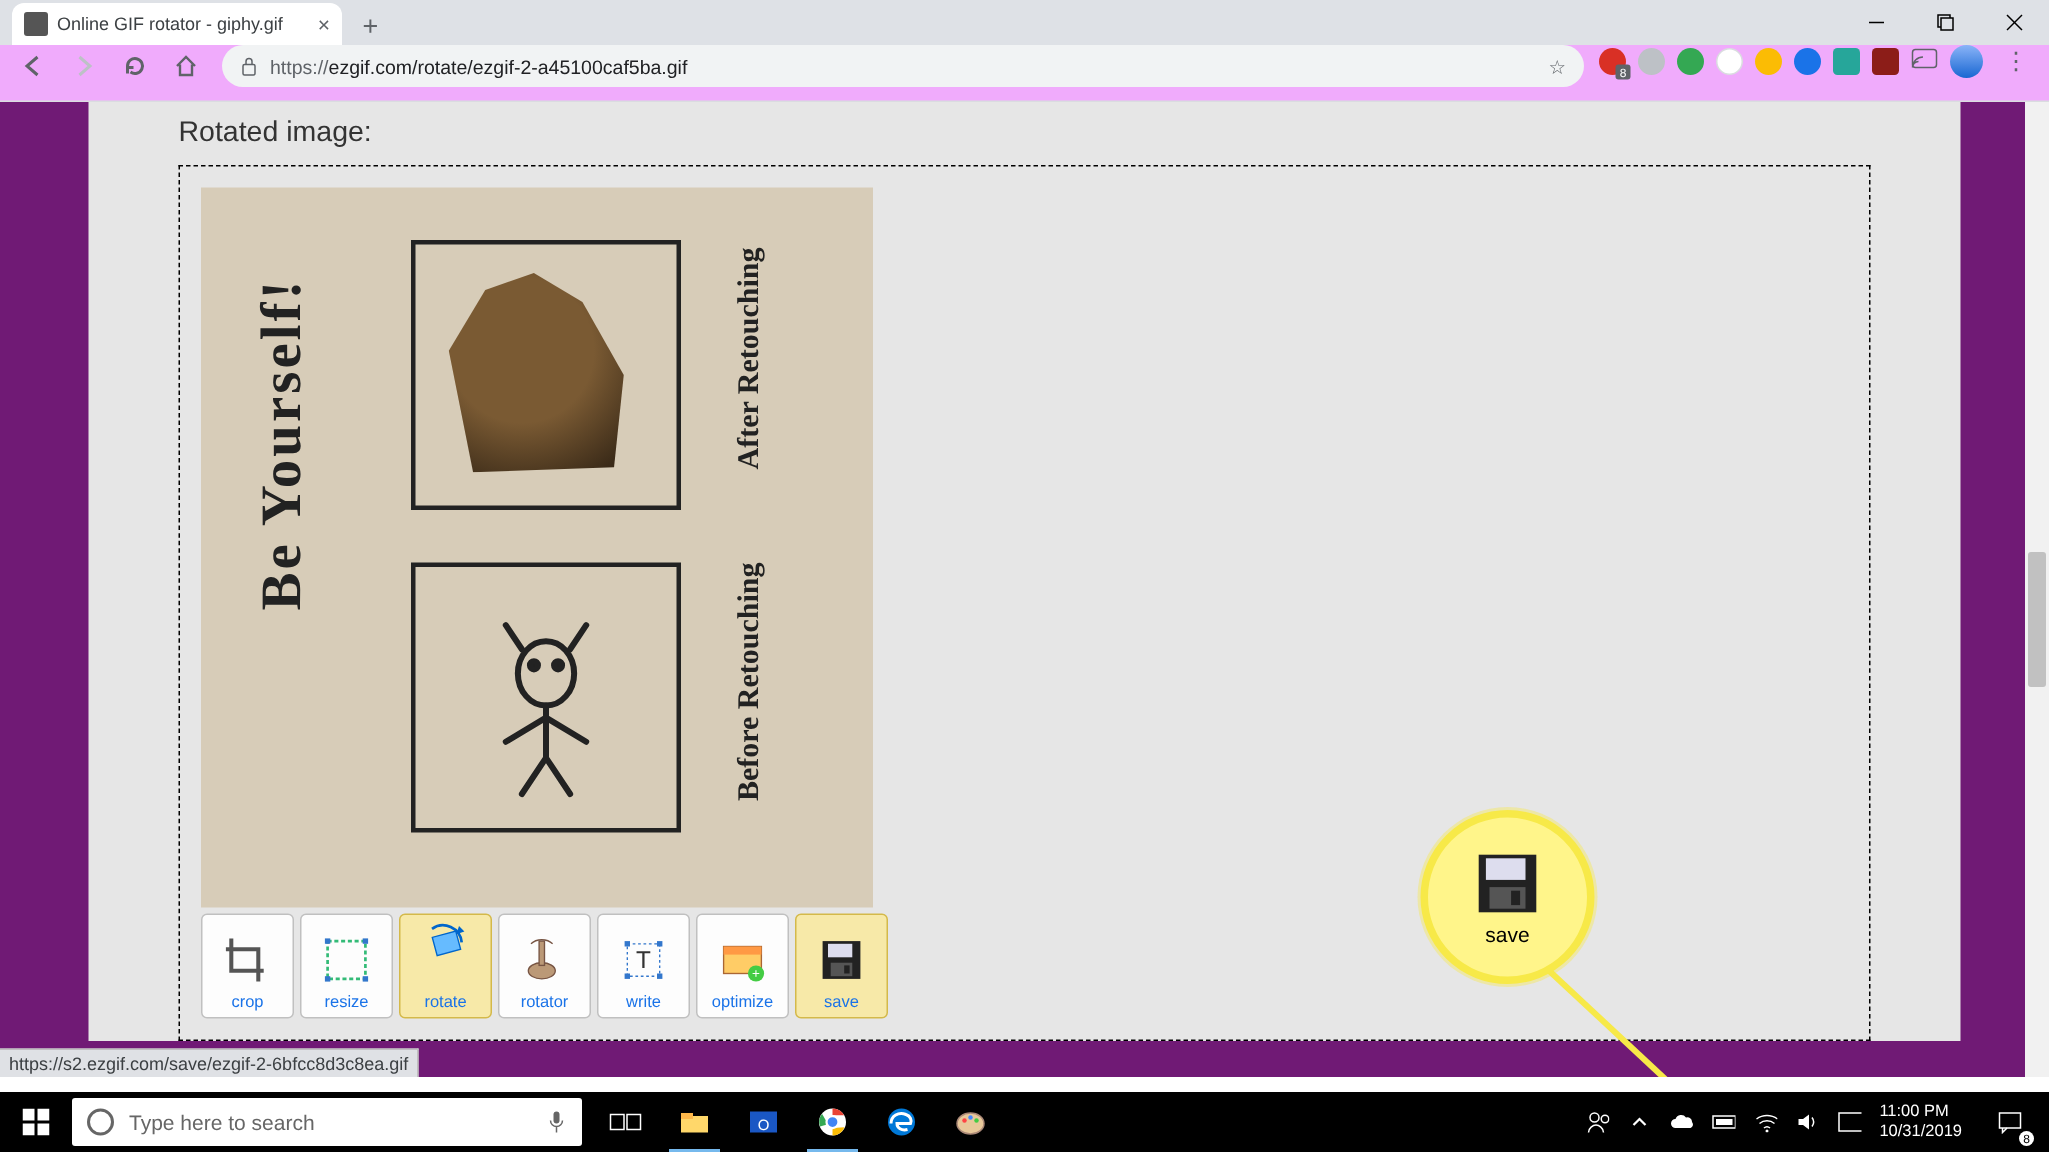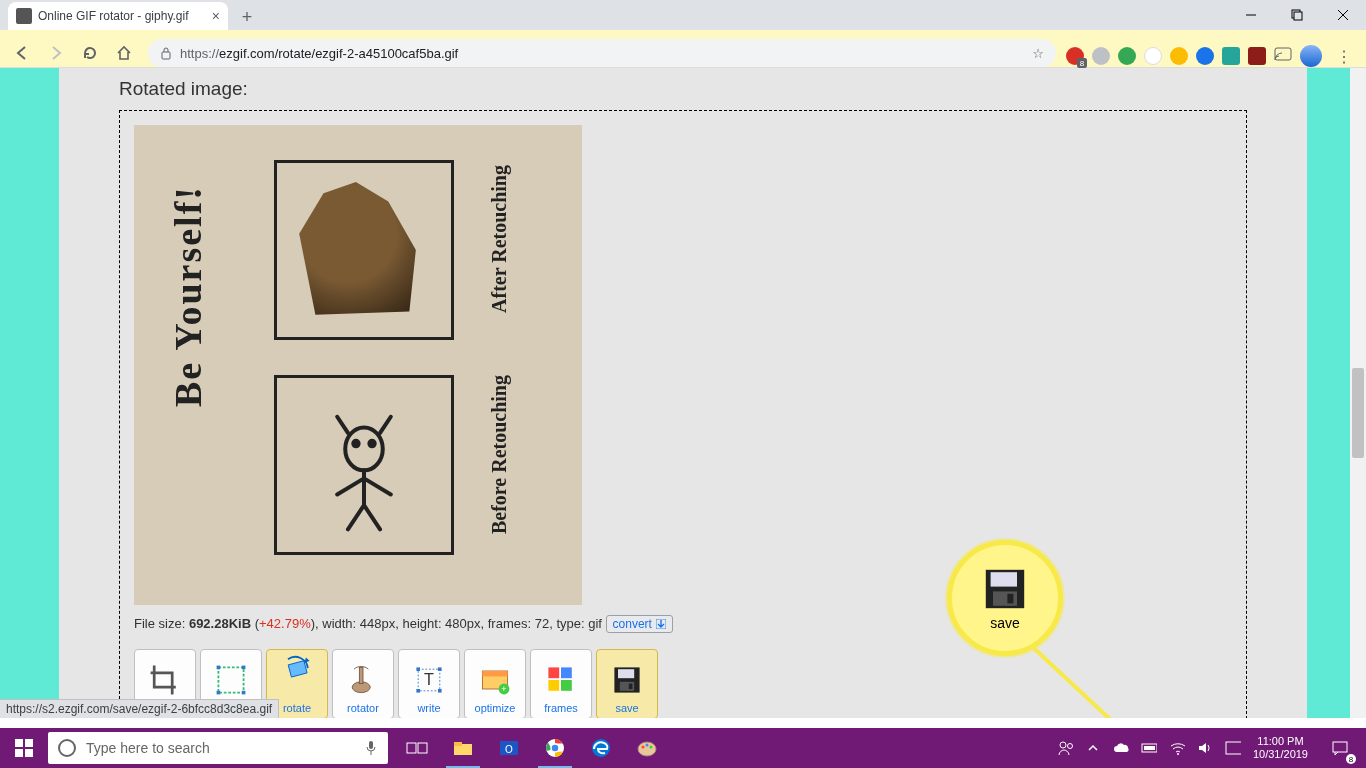--- a/index.html
+++ b/index.html
@@ -8,21 +8,21 @@
 
 .titlebar { height: 30px; background: #dee1e6; display: flex; align-items: flex-end; }
 .tab { width: 220px; height: 28px; background: #fff; border-radius: 8px 8px 0 0; margin-left: 8px; display: flex; align-items: center; padding: 0 8px; font-size: 12px; color: #3c4043; gap: 6px; }
 .tab .favicon { width: 16px; height: 16px; background: #555; border-radius: 2px; flex: none; }
 .tab-title { flex: 1; white-space: nowrap; overflow: hidden; text-overflow: ellipsis; }
 .tab-close { color: #5f6368; font-size: 14px; cursor: pointer; }
 .newtab { width: 26px; height: 26px; margin-left: 6px; display: flex; align-items: center; justify-content: center; color: #5f6368; font-size: 18px; }
 .win-controls { margin-left: auto; display: flex; }
 .win-btn { width: 46px; height: 30px; display: flex; align-items: center; justify-content: center; color: #000; font-size: 12px; }
 
-.toolbar { height: 38px; background: #fef9c3; border-bottom: 1px solid #dadce0; display: flex; align-items: flex-end; padding: 0 8px; gap: 6px; }
+.toolbar { height: 38px; background: #f0abfc; border-bottom: 1px solid #dadce0; display: flex; align-items: flex-start; padding: 0 8px; gap: 6px; }
 .nav-btn { width: 28px; height: 28px; display: flex; align-items: center; justify-content: center; color: #5f6368; border-radius: 50%; }
 .nav-btn.disabled { color: #bdc1c6; }
 .addressbar { flex: 1; height: 28px; background: #f1f3f4; border-radius: 14px; display: flex; align-items: center; padding: 0 12px; font-size: 13px; color: #202124; gap: 8px; margin: 0 4px; }
 .lock { color: #5f6368; }
 .url-secure { color: #5f6368; }
 .ext-icons { display: flex; gap: 8px; align-items: center; }
 .ext { width: 18px; height: 18px; border-radius: 50%; position: relative; }
 .ext.red { background: #d93025; }
 .ext.red::after { content: "8"; position: absolute; bottom: -3px; right: -3px; background: #5f6368; color: #fff; font-size: 8px; width: 10px; height: 10px; border-radius: 2px; display: flex; align-items: center; justify-content: center; }
 .ext.gray { background: #bdc1c6; }
@@ -30,21 +30,21 @@
 .ext.gletter { background: #fff; border: 1px solid #dadce0; }
 .ext.yellow { background: #fbbc04; }
 .ext.blue { background: #1a73e8; }
 .ext.teal { background: #26a69a; border-radius: 3px; }
 .ext.darkred { background: #8c1d18; border-radius: 3px; }
 .ext.cast { background: none; color: #5f6368; }
 .avatar { width: 22px; height: 22px; border-radius: 50%; background: linear-gradient(#8ab4f8,#1967d2); }
 .menu-dots { color: #5f6368; padding: 0 6px; }
 
 
-.viewport { height: 650px; background: #5eead4; overflow: hidden; position: relative; }
+.viewport { height: 650px; background: #701a75; overflow: hidden; position: relative; }
 .page { width: 1248px; margin: 0 auto; background: #e6e6e6; padding: 0 60px; }
 .section-title { font-size: 19px; color: #333; padding: 10px 0 10px 0; font-weight: 400; }
 .dashed-box { border: 1px dashed #000; padding: 14px; background: #e6e6e6; }
 .gif-canvas { width: 448px; height: 480px; background: #d7ccb8; position: relative; }
 .gif-canvas .vtext { position: absolute; font-family: "Comic Sans MS", cursive; font-weight: bold; color: #222; writing-mode: vertical-rl; transform: rotate(180deg); }
 .vtext.big { font-size: 38px; left: 32px; top: 60px; letter-spacing: 2px; }
 .vtext.lbl1 { font-size: 20px; left: 354px; top: 40px; line-height: 1.1; }
 .vtext.lbl2 { font-size: 20px; left: 354px; top: 250px; line-height: 1.1; }
 .panel { position: absolute; width: 180px; height: 180px; border: 3px solid #222; background: #d7ccb8; }
 .panel.top { left: 140px; top: 35px; }
@@ -70,29 +70,29 @@
 .callout .floppy { width: 56px; height: 48px; }
 .callout .lbl { font-size: 14px; color: #000; margin-top: 2px; }
 .callout-line { position: absolute; left: 1028px; top: 572px; width: 130px; height: 4px; background: #f7e948; transform: rotate(43deg); transform-origin: left top; z-index: 4; }
 
 .status-url { position: absolute; left: 0; bottom: 0; background: #dfe1e5; color: #3c4043; font-size: 12px; padding: 2px 6px; border-top: 1px solid #c0c0c0; border-right: 1px solid #c0c0c0; }
 
 .vscroll { position: absolute; right: 0; top: 0; bottom: 0; width: 16px; background: #f1f1f1; }
 .vscroll .thumb { position: absolute; left: 2px; right: 2px; top: 300px; height: 90px; background: #c1c1c1; border-radius: 2px; }
 
 
-.taskbar { position: absolute; left: 0; right: 0; bottom: 0; height: 40px; background: #701a75; display: flex; align-items: center; color: #fff; }
+.taskbar { position: absolute; left: 0; right: 0; bottom: 0; height: 40px; background: #000000; display: flex; align-items: center; color: #fff; }
 .start { width: 48px; height: 40px; display: flex; align-items: center; justify-content: center; }
 .search { flex: 0 0 340px; height: 32px; background: #fff; border-radius: 2px; display: flex; align-items: center; padding: 0 10px; gap: 10px; color: #666; font-size: 14px; margin-left: 0; }
 .search .cortana { width: 18px; height: 18px; border: 2px solid #666; border-radius: 50%; }
 .task-icons { display: flex; align-items: center; height: 100%; margin-left: 6px; }
 .task-ic { width: 46px; height: 40px; display: flex; align-items: center; justify-content: center; position: relative; }
 .task-ic.active::after { content: ""; position: absolute; bottom: 0; left: 6px; right: 6px; height: 2px; background: #76b9ed; }
 .tray { margin-left: auto; display: flex; align-items: center; gap: 12px; padding-right: 6px; font-size: 11px; color: #fff; }
-.tray .clock { text-align: center; line-height: 1.2; }
+.tray .clock { text-align: left; line-height: 1.2; }
 .tray-ic { width: 16px; height: 16px; display: flex; align-items: center; justify-content: center; }
 .notif { width: 40px; height: 40px; display: flex; align-items: center; justify-content: center; position: relative; }
 .notif::after { content: "8"; position: absolute; bottom: 4px; right: 4px; background: #fff; color: #000; font-size: 8px; width: 10px; height: 10px; border-radius: 50%; display: flex; align-items: center; justify-content: center; }
 
 svg { display: block; }
 </style>
 </head>
 <body>
 
 <div class="titlebar">
@@ -199,31 +199,20 @@
                   <circle cx="56" cy="34" r="2" fill="#222"></circle>
                   <path d="M38 26 L30 14 M62 26 L70 14"></path>
                   <path d="M50 54 L50 80 M50 60 L30 72 M50 60 L70 72 M50 80 L38 98 M50 80 L62 98"></path>
                 </g>
               </svg>
             </div>
         </div>
         <div class="vtext lbl2">Before Retouching</div>
       </div>
 
-      <div class="fileinfo">
-        <span>File size: </span><span class="bold">692.28KiB</span>
-        (<span class="pct">+42.79%</span><span>), width: 448px, height: 480px, frames: 72, type: gif</span>
-        <span class="convert-btn">
-            <span>convert</span> 
-            <svg width="10" height="10">
-              <path d="M5 1v6M2 5l3 3 3-3" fill="none" stroke="#1a73e8" stroke-width="1.4"></path>
-              <rect x="0" y="0" width="10" height="10" fill="none" stroke="#1a73e8" stroke-width="0.8"></rect>
-            </svg>
-          </span>
-      </div>
 
       <div class="action-row">
         <div class="action">
             <div class="ic">
               <svg viewBox="0 0 40 40">
                 <path d="M8 4v24h24M4 12h24v24" stroke="#555" stroke-width="3" fill="none"></path>
               </svg>
             </div>
             <span>crop</span>
           </div>
@@ -275,31 +264,20 @@
         <div class="action">
             <div class="ic">
               <svg viewBox="0 0 40 40">
                 <rect x="6" y="10" width="28" height="20" fill="#fc6" stroke="#a63"></rect>
                 <rect x="6" y="10" width="28" height="6" fill="#f94"></rect>
                 <circle cx="30" cy="30" r="6" fill="#4c4"></circle>
                 <text x="30" y="33" font-size="10" text-anchor="middle" fill="#fff">+</text>
               </svg>
             </div>
             <span>optimize</span>
-          </div>
-        <div class="action">
-            <div class="ic">
-              <svg viewBox="0 0 40 40">
-                <rect x="6" y="6" width="12" height="12" fill="#f44"></rect>
-                <rect x="20" y="6" width="12" height="12" fill="#48f"></rect>
-                <rect x="6" y="20" width="12" height="12" fill="#fc0"></rect>
-                <rect x="20" y="20" width="12" height="12" fill="#4c4"></rect>
-              </svg>
-            </div>
-            <span>frames</span>
           </div>
         <div class="action save-hl">
             <div class="ic">
               <svg viewBox="0 0 40 40">
                 <rect x="6" y="6" width="28" height="28" fill="#222"></rect>
                 <rect x="10" y="8" width="18" height="10" fill="#dde"></rect>
                 <rect x="12" y="22" width="16" height="10" fill="#555"></rect>
                 <rect x="22" y="24" width="4" height="6" fill="#222"></rect>
               </svg>
             </div>

